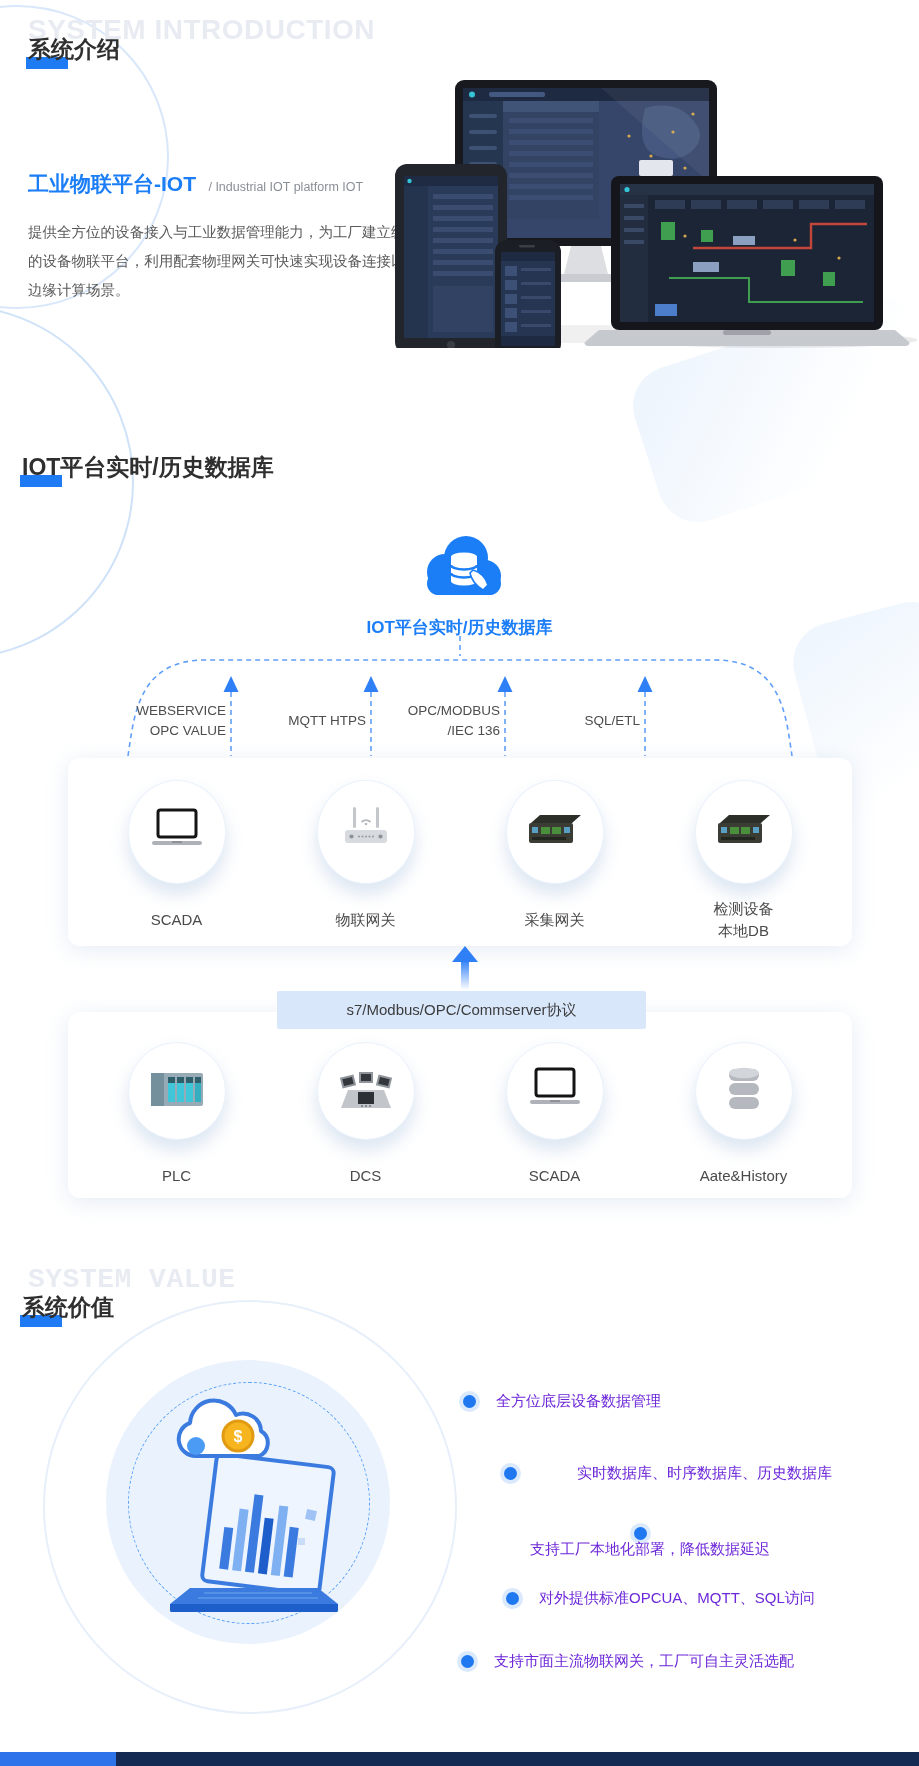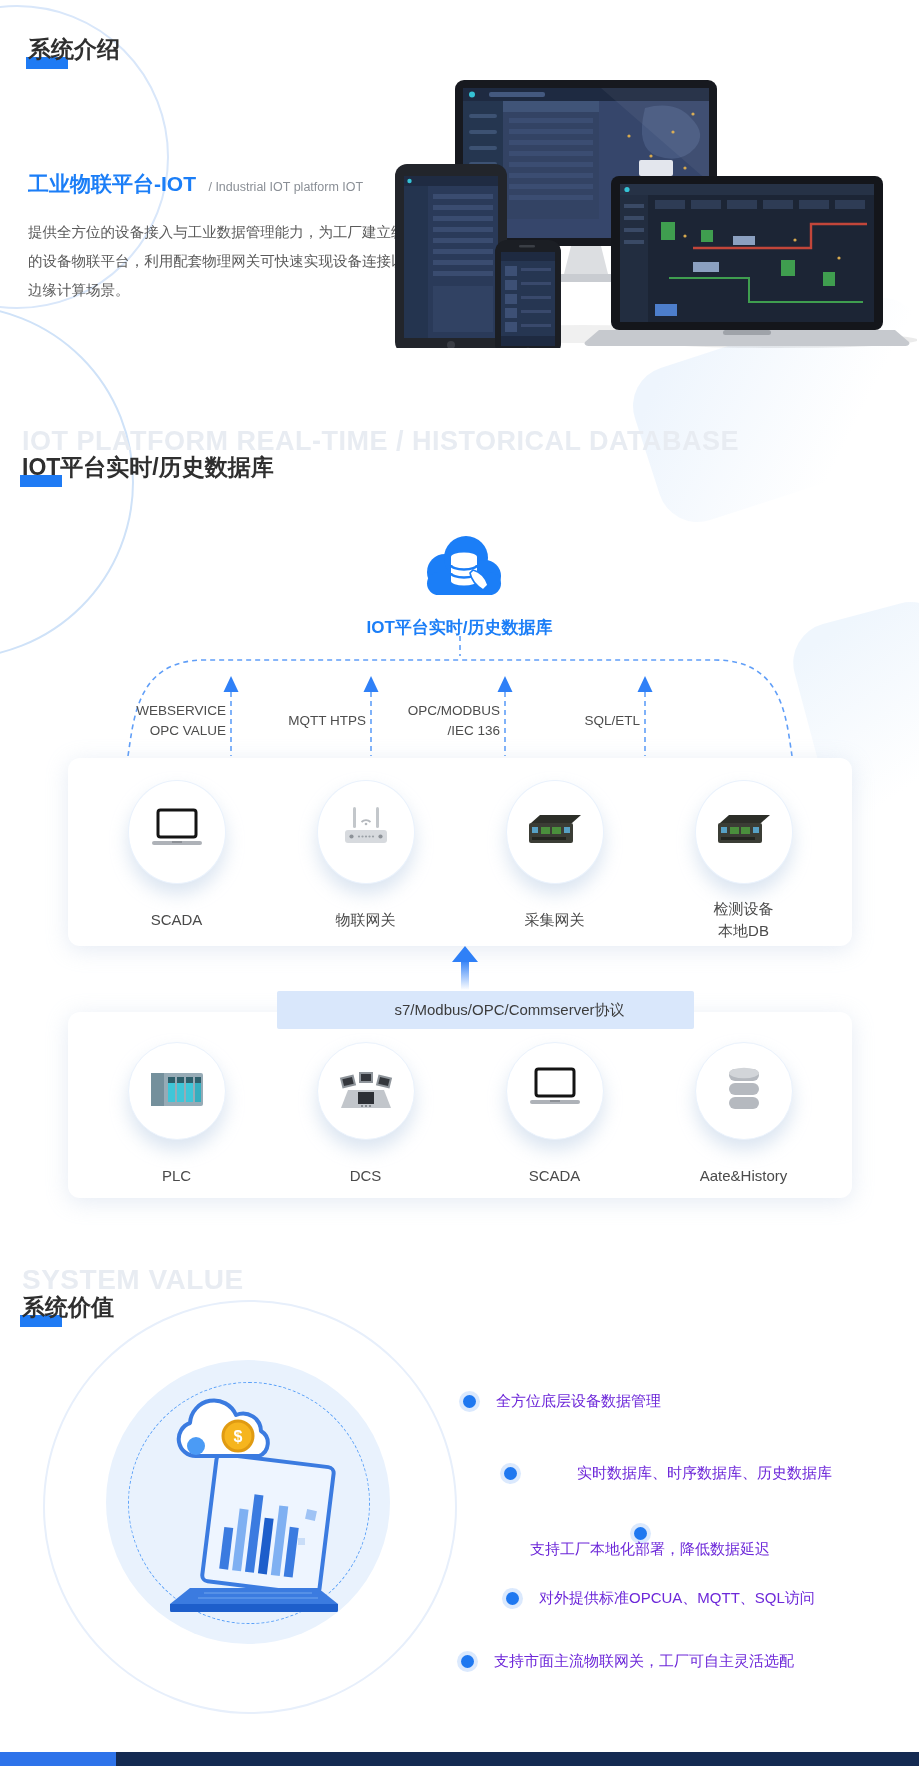--- a/index.html
+++ b/index.html
@@ -46,23 +46,23 @@
   .card1{top:758px;height:188px;}
   .card2{top:1012px;height:186px;z-index:1;padding-top:30px;}
   .col{flex:1;display:flex;flex-direction:column;align-items:center;}
   .circle{width:96px;height:102px;border-radius:50%;background:#fff;border:1px solid #eaf2fc;
           box-shadow:0 10px 18px rgba(165,190,220,.40);display:flex;align-items:center;justify-content:center;}
   .dev-label{margin-top:14px;min-height:44px;display:flex;flex-direction:column;justify-content:center;
              text-align:center;font-size:15px;color:#4a4a4a;line-height:22px;}
   .big-arrow{position:absolute;left:452px;top:946px;width:26px;height:44px;}
   .banner{position:absolute;left:277px;top:991px;width:369px;height:38px;background:#d9e7fb;
           display:flex;align-items:center;justify-content:center;font-size:15px;color:#3c3c3c;
-          z-index:2;border-radius:2px;padding-left:48px;}
+          z-index:2;border-radius:2px;}
   
-  .wm3{left:22px;top:1264px;font-size:28px;}
+  .wm3{left:28px;top:1264px;font-size:28px;font-family:Liberation Mono, monospace;}
   .h3{left:22px;top:1292px;}
   .ring-ill-outer{left:43px;top:1300px;width:410px;height:410px;border:2px solid #e7effb;}
   .ill-fill{position:absolute;left:106px;top:1360px;width:284px;height:284px;border-radius:50%;
             background:#e9f2fd;}
   .ring-ill-dash{left:128px;top:1382px;width:240px;height:240px;border:1.5px dashed #59a0f8;}
   .ill-art{position:absolute;left:146px;top:1392px;width:210px;height:220px;}
   .bullet{position:absolute;display:flex;align-items:center;white-space:nowrap;}
   .dot{width:13px;height:13px;border-radius:50%;background:#1f78f0;
        box-shadow:0 0 0 4px rgba(31,120,240,.16);flex:none;margin-right:20px;}
   .bullet .bt{font-size:15px;color:#6d28d9;}
@@ -75,20 +75,21 @@
 </head>
 <body>
 
 <div class="page">
 
   <div class="ring ring-tl"></div>
   <div class="ring ring-s2"></div>
   <div class="blob blob1"></div>
   <div class="blob blob2"></div>
 
+  <div class="wm wm1">SYSTEM INTRODUCTION</div>
   <div class="sec-h h1">系统介绍</div>
 
   <div class="intro-title-row">
     <span class="intro-title">工业物联平台-IOT</span>
     <span class="intro-sub">/ Industrial IOT platform IOT</span>
   </div>
   <p class="intro-para">提供全方位的设备接入与工业数据管理能力，为工厂建立统一的设备物联平台，利用配套物理网关可快速实现设备连接以及边缘计算场景。</p>
 
   <div class="devices">
     <svg viewBox="0 0 524 276" width="524" height="276">
@@ -214,21 +215,20 @@
             <circle cx="292" cy="164" r="1.6"></circle>
             <circle cx="402" cy="168" r="1.6"></circle>
             <circle cx="446" cy="186" r="1.6"></circle>
           </g>
         <path d="M206,258 h296 l14,12 q2,4 -6,4 h-312 q-8,0 -6,-4 z" fill="#c6c9ce"></path>
         <rect x="330" y="258" width="48" height="5" rx="2.5" fill="#9fa3a9"></rect>
       </g>
     </svg>
   </div>
 
-  <div class="wm wm2">IOT PLATFORM REAL-TIME / HISTORICAL DATABASE</div>
   <div class="sec-h h2">IOT平台实时/历史数据库</div>
 
   <div class="cloud-ic">
     <svg viewBox="0 0 90 78" width="90" height="78">
       <g fill="#1b7ef7">
         <circle cx="27" cy="44" r="18"></circle>
         <circle cx="48" cy="30" r="22"></circle>
         <circle cx="67" cy="48" r="16"></circle>
         <rect x="9" y="44" width="74" height="23" rx="11.5"></rect>
       </g>

